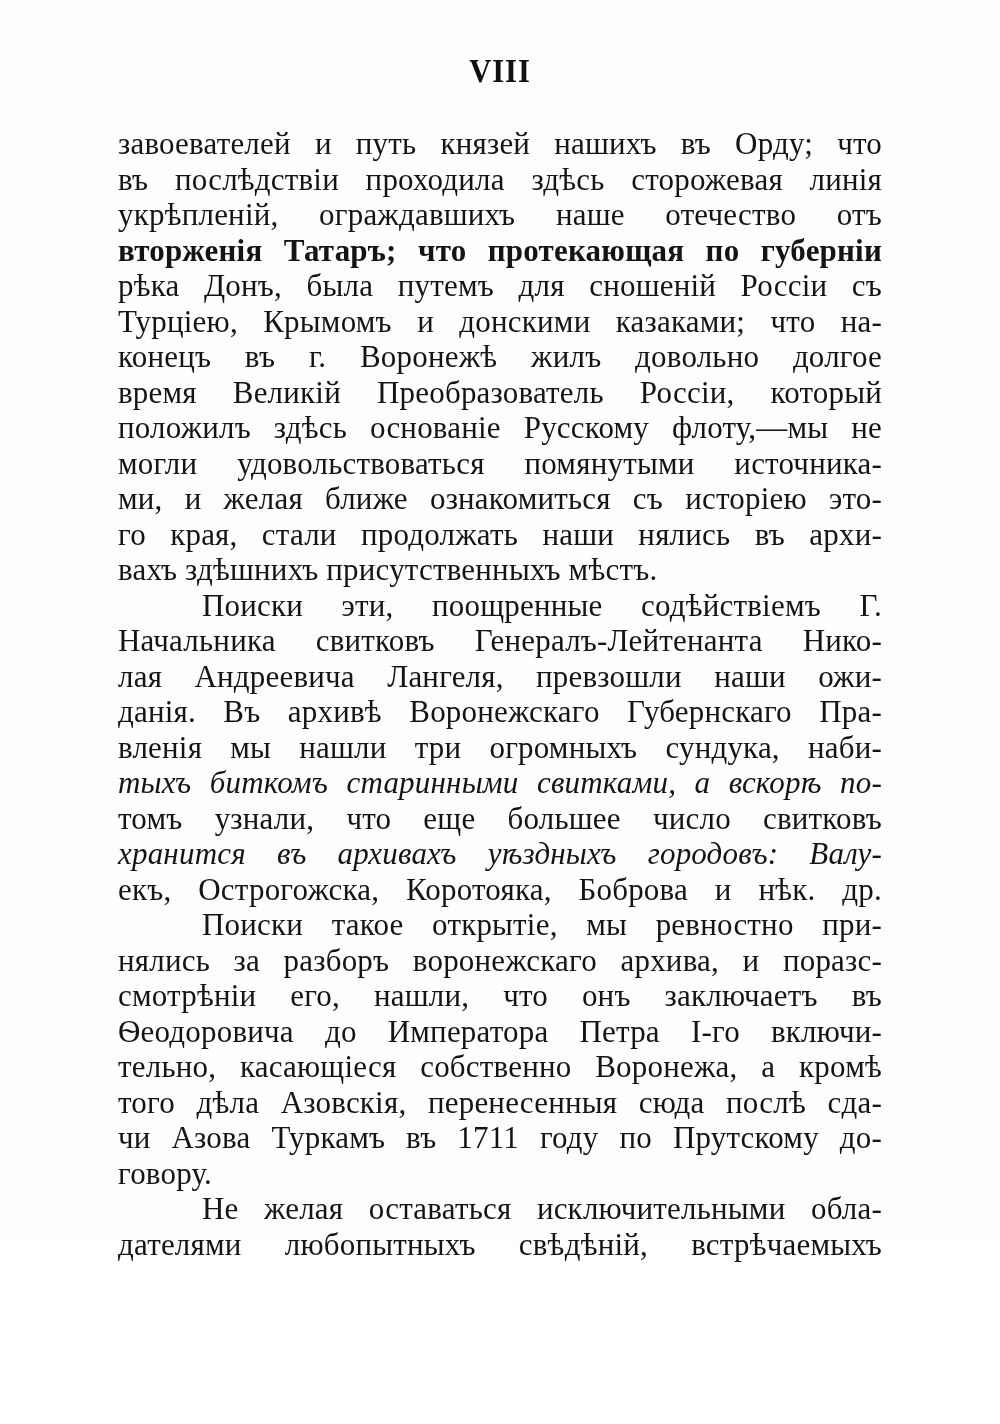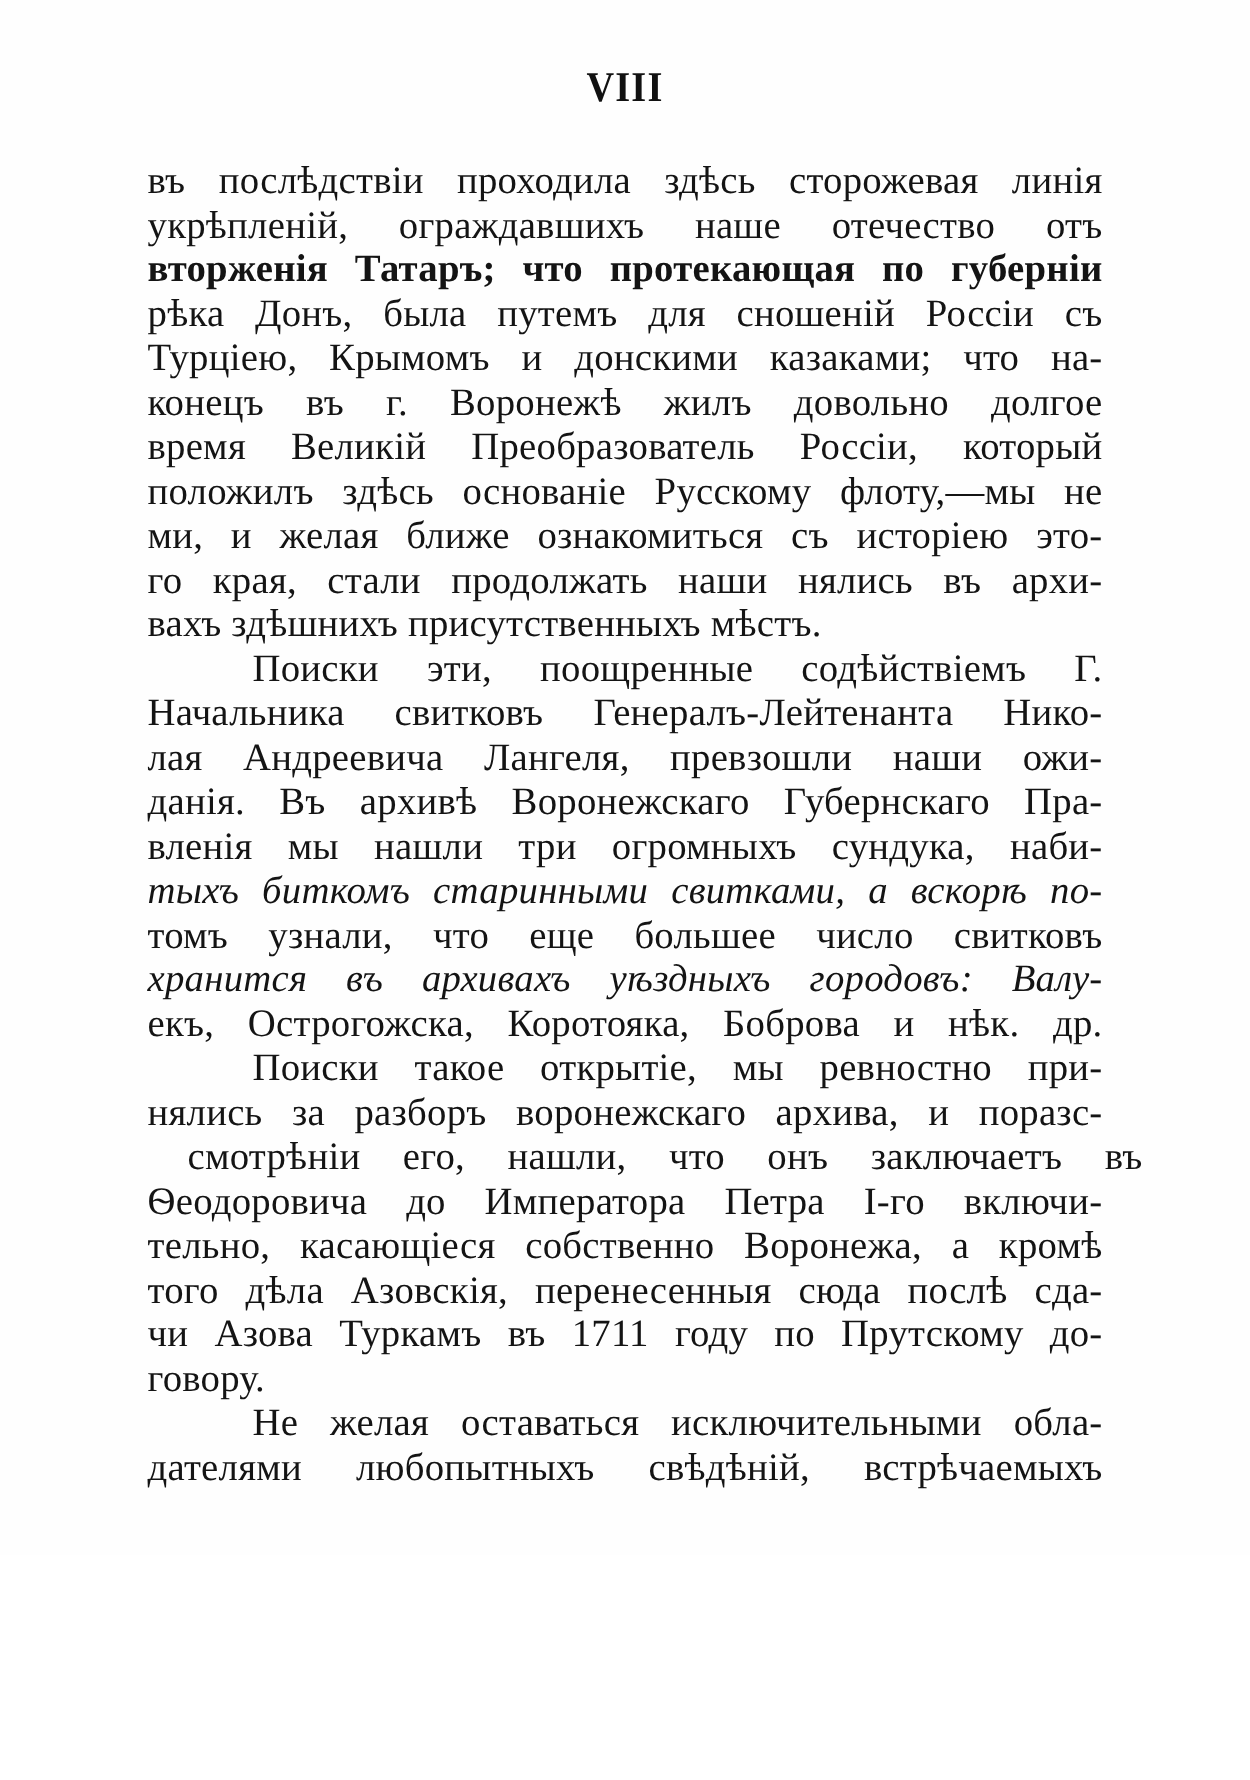--- a/index.html
+++ b/index.html
@@ -62,43 +62,45 @@
       display: inline-block;
       width: 100%;
     }
   </style>
 </head>
 <body>
 
 <div class="page">
   <div class="page-number">VIII</div>
   <div class="text-block" id="text-block">
+      <div class="line"><span class="line-inner" style="width: 100%; display: inline-block;">завоевателей и путь князей нашихъ въ Орду; что</span></div>
       <div class="line"><span class="line-inner" style="width: 100%; display: inline-block;">въ послѣдствіи проходила здѣсь сторожевая линія</span></div>
       <div class="line"><span class="line-inner" style="width: 100%; display: inline-block;">укрѣпленій, ограждавшихъ наше отечество отъ</span></div>
       <div class="line"><span class="line-inner" style="width: 100%; display: inline-block; font-weight: bold;">вторженія Татаръ; что протекающая по губерніи</span></div>
       <div class="line"><span class="line-inner" style="width: 100%; display: inline-block;">рѣка Донъ, была путемъ для сношеній Россіи съ</span></div>
       <div class="line"><span class="line-inner" style="width: 100%; display: inline-block;">Турціею, Крымомъ и донскими казаками; что на-</span></div>
       <div class="line"><span class="line-inner" style="width: 100%; display: inline-block;">конецъ въ г. Воронежѣ жилъ довольно долгое</span></div>
       <div class="line"><span class="line-inner" style="width: 100%; display: inline-block;">время Великій Преобразователь Россіи, который</span></div>
       <div class="line"><span class="line-inner" style="width: 100%; display: inline-block;">положилъ здѣсь основаніе Русскому флоту,—мы не</span></div>
+      <div class="line"><span class="line-inner" style="width: 100%; display: inline-block;">могли удовольствоваться помянутыми источника-</span></div>
       <div class="line"><span class="line-inner" style="width: 100%; display: inline-block;">ми, и желая ближе ознакомиться съ исторіею это-</span></div>
       <div class="line"><span class="line-inner" style="width: 100%; display: inline-block;">го края, стали продолжать наши нялись въ архи-</span></div>
       <div class="line last"><span class="line-inner" style="width: 100%; display: inline-block;">вахъ здѣшнихъ присутственныхъ мѣстъ.</span></div>
       <div class="line indent"><span class="line-inner" style="width: 100%; display: inline-block;">Поиски эти, поощренные содѣйствіемъ Г.</span></div>
       <div class="line"><span class="line-inner" style="width: 100%; display: inline-block;">Начальника свитковъ Генералъ-Лейтенанта Нико-</span></div>
       <div class="line"><span class="line-inner" style="width: 100%; display: inline-block;">лая Андреевича Лангеля, превзошли наши ожи-</span></div>
       <div class="line"><span class="line-inner" style="width: 100%; display: inline-block;">данія. Въ архивѣ Воронежскаго Губернскаго Пра-</span></div>
       <div class="line"><span class="line-inner" style="width: 100%; display: inline-block;">вленія мы нашли три огромныхъ сундука, наби-</span></div>
       <div class="line"><span class="line-inner" style="width: 100%; display: inline-block; font-style: italic;">тыхъ биткомъ старинными свитками, а вскорѣ по-</span></div>
       <div class="line"><span class="line-inner" style="width: 100%; display: inline-block;">томъ узнали, что еще большее число свитковъ</span></div>
       <div class="line"><span class="line-inner" style="width: 100%; display: inline-block; font-style: italic;">хранится въ архивахъ уѣздныхъ городовъ: Валу-</span></div>
       <div class="line"><span class="line-inner" style="width: 100%; display: inline-block;">екъ, Острогожска, Коротояка, Боброва и нѣк. др.</span></div>
       <div class="line indent"><span class="line-inner" style="width: 100%; display: inline-block;">Поиски такое открытіе, мы ревностно при-</span></div>
       <div class="line"><span class="line-inner" style="width: 100%; display: inline-block;">нялись за разборъ воронежскаго архива, и поразс-</span></div>
-      <div class="line"><span class="line-inner" style="width: 100%; display: inline-block; margin-left: 32px;">смотрѣніи его, нашли, что онъ заключаетъ въ</span></div>
+      <div class="line"><span class="line-inner" style="width: 100%; display: inline-block;">смотрѣніи его, нашли, что онъ заключаетъ въ</span></div>
       <div class="line"><span class="line-inner" style="width: 100%; display: inline-block;">Ѳеодоровича до Императора Петра I-го включи-</span></div>
       <div class="line"><span class="line-inner" style="width: 100%; display: inline-block;">тельно, касающіеся собственно Воронежа, а кромѣ</span></div>
       <div class="line"><span class="line-inner" style="width: 100%; display: inline-block;">того дѣла Азовскія, перенесенныя сюда послѣ сда-</span></div>
       <div class="line"><span class="line-inner" style="width: 100%; display: inline-block;">чи Азова Туркамъ въ 1711 году по Прутскому до-</span></div>
       <div class="line last"><span class="line-inner" style="width: 100%; display: inline-block;">говору.</span></div>
       <div class="line indent"><span class="line-inner" style="width: 100%; display: inline-block;">Не желая оставаться исключительными обла-</span></div>
       <div class="line"><span class="line-inner" style="width: 100%; display: inline-block;">дателями любопытныхъ свѣдѣній, встрѣчаемыхъ</span></div>
     </div>
 </div>
 

